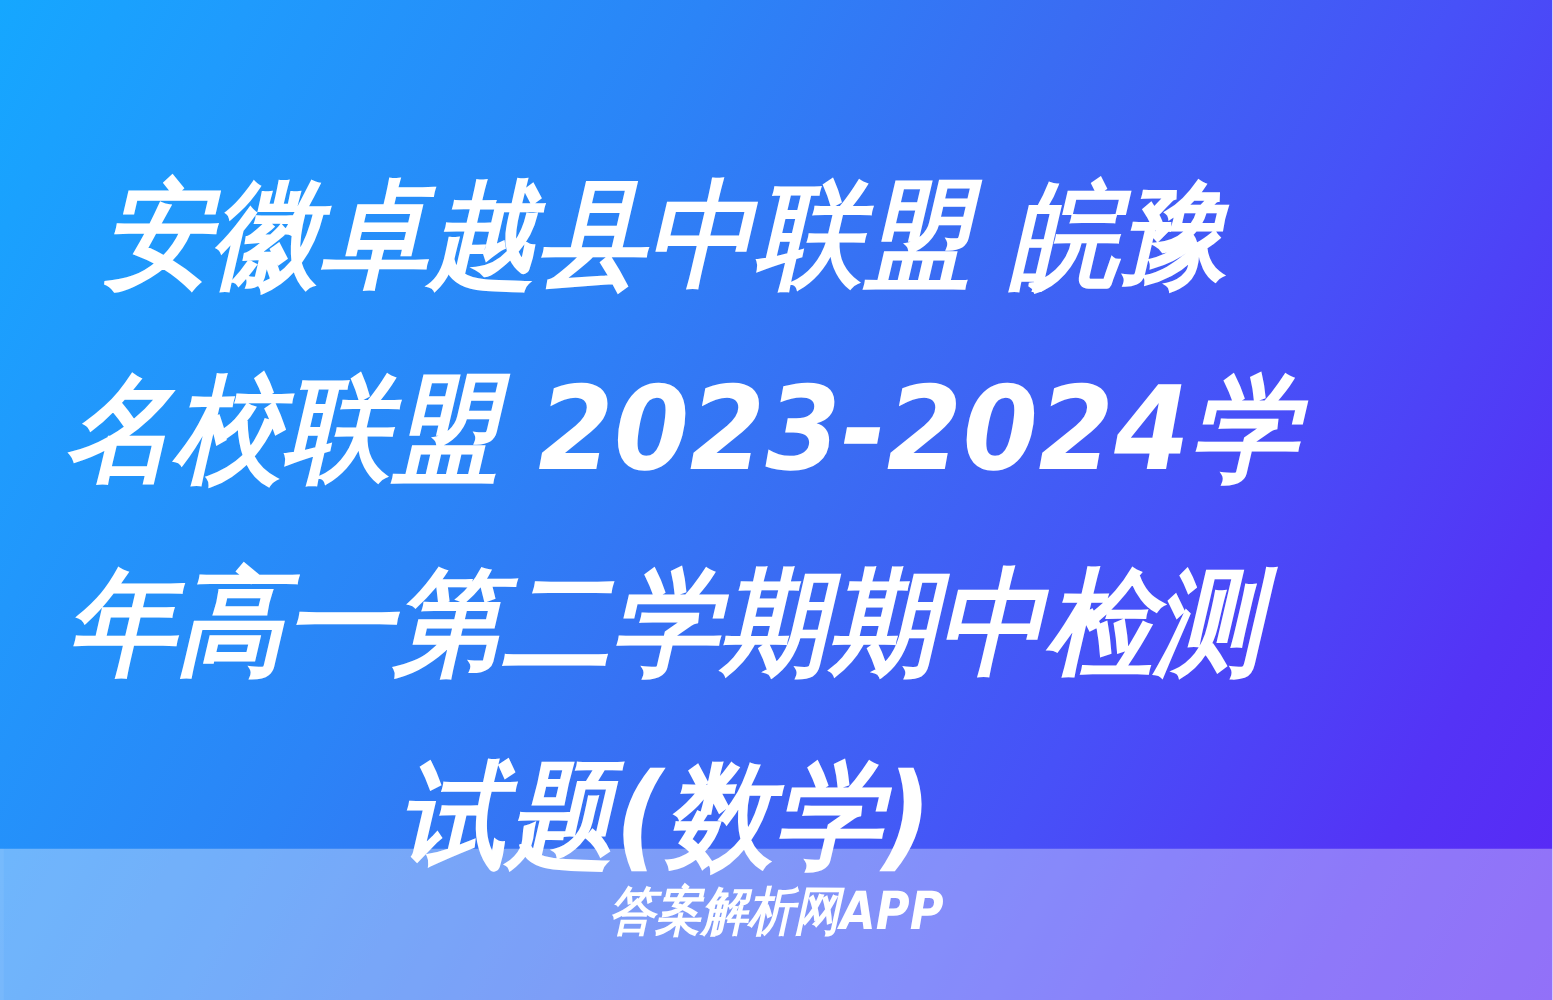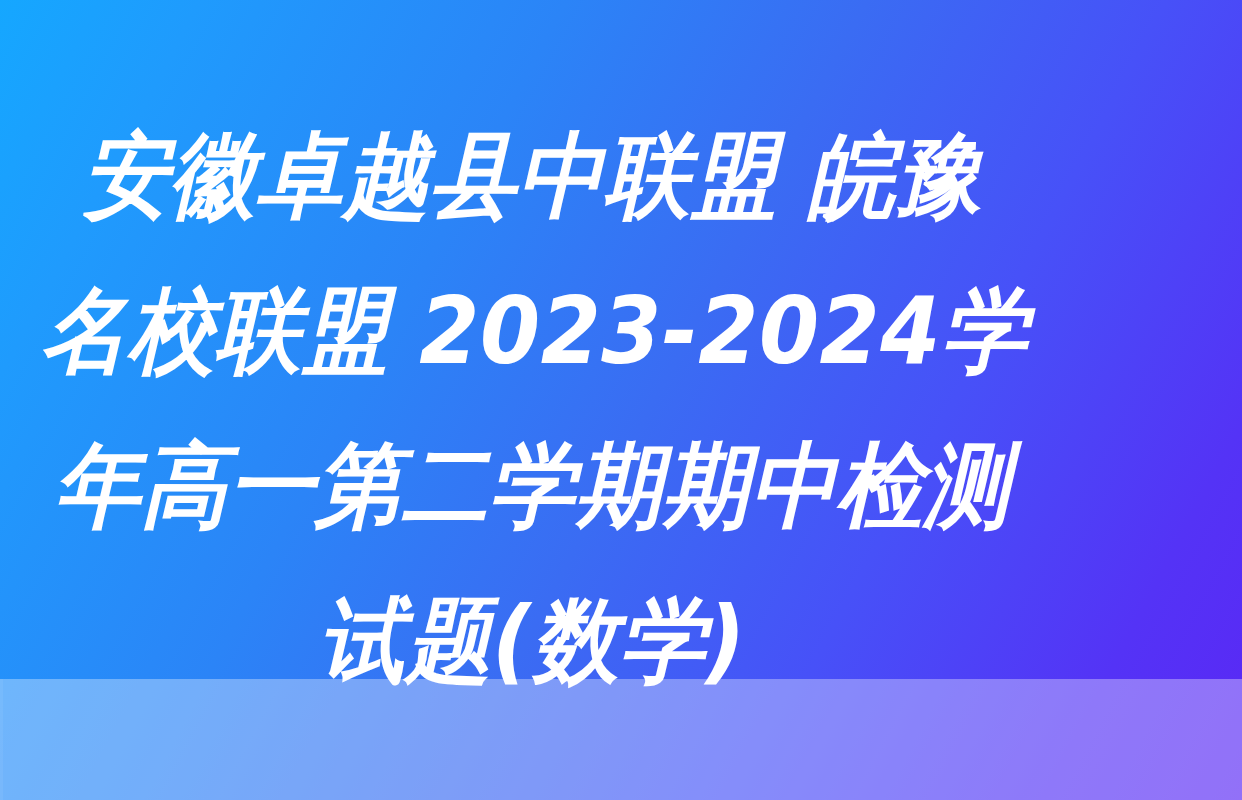--- a/index.html
+++ b/index.html
@@ -25,21 +25,21 @@
     font-family: "DejaVu Sans", "Liberation Sans", sans-serif;
     -webkit-font-smoothing: antialiased;
   }
 
   
   #title-block {
     position: absolute;
     left: 0;
     top: 0;
     width: 1064px;
-    padding: 4px;
+    padding: 16px;
     box-sizing: border-box;
     text-align: center;
     z-index: 3;
   }
 
   .title-line {
     display: block;
     color: #ffffff;
     font-family: "DejaVu Sans", "Liberation Sans", sans-serif;
     font-weight: 700;
@@ -110,14 +110,17 @@
     <span class="title-line l1">安徽卓越县中联盟 皖豫</span>
     <span class="title-line l2">名校联盟 2023-2024学</span>
     <span class="title-line l3">年高一第二学期期中检测</span>
     <span class="title-line l4">试题(数学)</span>
   </div>
 
   <div id="bottom-band">
     <div id="band-edge"></div>
   </div>
 
+  <div id="watermark">
+    <span class="wm-text">答案解析网APP</span>
+  </div>
 
 </div>
 
 </body></html>

